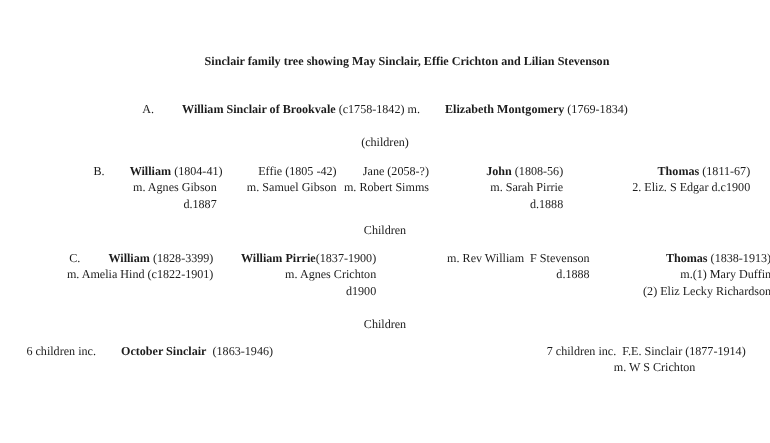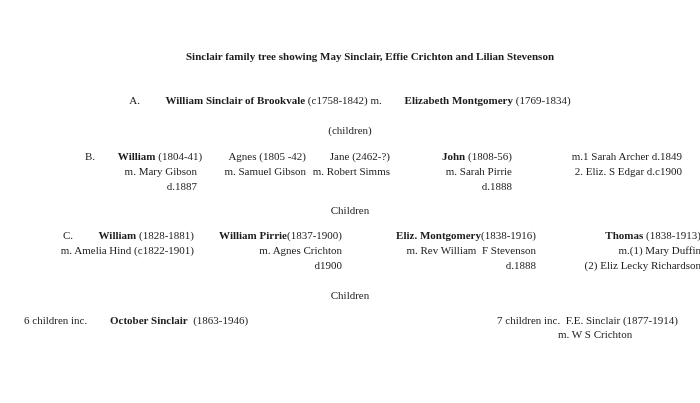--- a/index.html
+++ b/index.html
@@ -21,60 +21,59 @@
 <div class="page">
 
   <div class="abs center b line" style="top:49px;left:0;width:700px">Sinclair family tree showing May Sinclair, Effie Crichton and Lilian Stevenson</div>
 
   <div class="abs center line" style="top:93px;left:0;width:700px"><span>A.  </span><span class="b">William Sinclair of Brookvale</span><span> (c1758-1842) m. </span><span class="b">Elizabeth Montgomery</span><span> (1769-1834)</span></div>
 
   <div class="abs center line" style="top:123px;left:0;width:700px">(children)</div>
 
   <div class="col" style="top:149px;left:85px;width:112px">
     <div class="line"><span>B. </span><span class="b">William</span><span> (1804-41)</span></div>
-    <div class="line">m. Mary Gibson</div>
+    <div class="line">m. Agnes Gibson</div>
     <div class="line">d.1887</div>
   </div>
 
   <div class="col" style="top:149px;left:192px;width:114px">
-    <div class="line"><span>Agnes</span><span> (1805 -42)</span></div>
+    <div class="line"><span>Effie</span><span> (1805 -42)</span></div>
     <div class="line">m. Samuel Gibson</div>
   </div>
 
   <div class="col" style="top:149px;left:286px;width:104px">
-    <div class="line"><span>Jane</span><span> (2462-?)</span></div>
+    <div class="line"><span>Jane</span><span> (2058-?)</span></div>
     <div class="line">m. Robert Simms</div>
   </div>
 
   <div class="col" style="top:149px;left:402px;width:110px">
     <div class="line"><span class="b">John</span><span> (1808-56)</span></div>
     <div class="line">m. Sarah Pirrie</div>
     <div class="line">d.1888</div>
   </div>
 
   <div class="col" style="top:149px;left:484px;width:198px">
-    <div class="line">m.1 Sarah Archer d.1849</div>
+    <div class="line"><span class="b">Thomas</span><span> (1811-67)</span></div>
     <div class="line">2. Eliz. S Edgar d.c1900</div>
   </div>
 
   <div class="abs center line" style="top:203px;left:0;width:700px">Children</div>
 
   <div class="col" style="top:228px;left:18px;width:176px">
-    <div class="line"><span>C.  </span><span class="b">William</span><span> (1828-1881)</span></div>
+    <div class="line"><span>C.  </span><span class="b">William</span><span> (1828-3399)</span></div>
     <div class="line">m. Amelia Hind (c1822-1901)</div>
   </div>
 
   <div class="col" style="top:228px;left:198px;width:144px">
     <div class="line"><span class="b">William Pirrie</span><span>(1837-1900)</span></div>
     <div class="line">m. Agnes Crichton</div>
     <div class="line">d1900</div>
   </div>
 
   <div class="col" style="top:228px;left:336px;width:200px">
-    <div class="line"><span class="b">Eliz. Montgomery</span><span>(1838-1916)</span></div>
     <div class="line">m. Rev William  F Stevenson</div>
     <div class="line">d.1888</div>
   </div>
 
   <div class="col" style="top:228px;left:535px;width:166px">
     <div class="line"><span class="b">Thomas</span><span> (1838-1913)</span></div>
     <div class="line">m.(1) Mary Duffin</div>
     <div class="line">(2) Eliz Lecky Richardson</div>
   </div>
 

